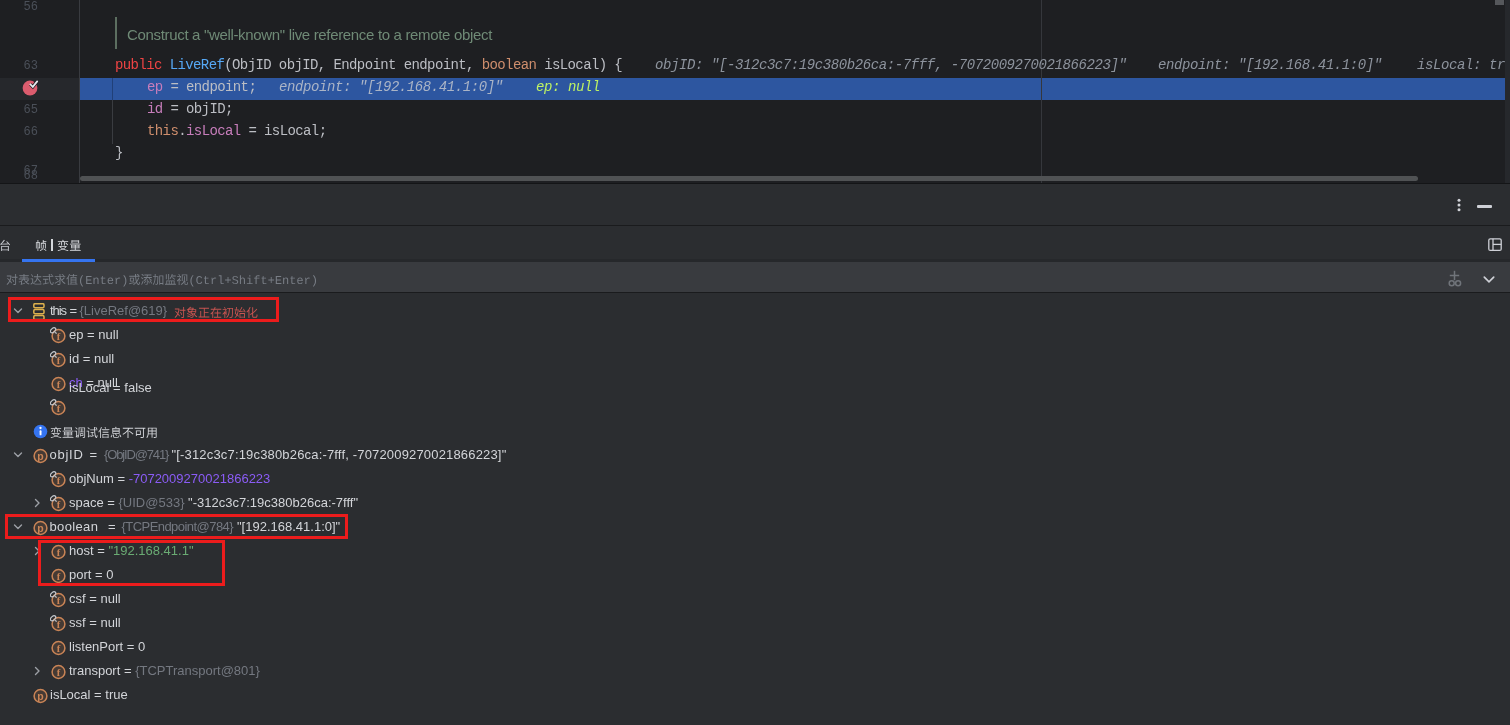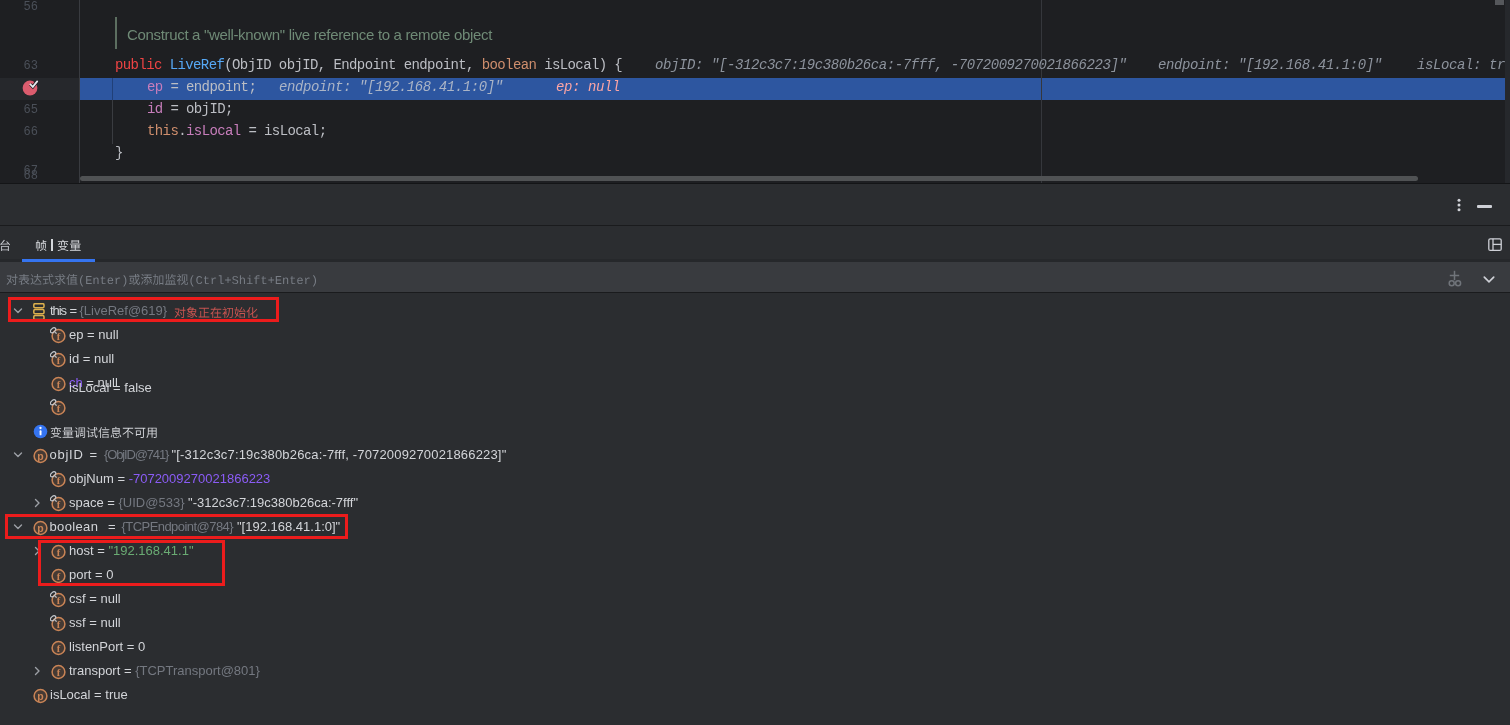--- a/index.html
+++ b/index.html
@@ -27,21 +27,21 @@
 <div class="a ln" style="top:165px">68</div>
   <div class="a cl" style="left:115px;top:54px"><span style="color:#ef4444">public</span> <span style="color:#56a8f5">LiveRef</span>(ObjID objID, Endpoint endpoint, <span style="color:#cf8e6d">boolean</span> isLocal) {</div>
 <div class="a cl" style="left:147px;top:76px"><span style="color:#c77dbb">ep</span> = endpoint;</div>
 <div class="a cl" style="left:147px;top:98px"><span style="color:#c77dbb">id</span> = objID;</div>
 <div class="a cl" style="left:147px;top:120px"><span style="color:#cf8e6d">this</span>.<span style="color:#c77dbb">isLocal</span> = isLocal;</div>
 <div class="a cl" style="left:115px;top:142px">}</div>
 <div class="a cl hint" style="left:655px;top:54px;color:#8d939d">objID: "[-312c3c7:19c380b26ca:-7fff, -7072009270021866223]"</div>
 <div class="a cl hint" style="left:1158px;top:54px;color:#8d939d">endpoint: "[192.168.41.1:0]"</div>
 <div class="a cl hint" style="left:1417px;top:54px;color:#8d939d">isLocal: true</div>
 <div class="a cl hint" style="left:279px;top:76px;color:#aab4c6">endpoint: "[192.168.41.1:0]"</div>
-<div class="a cl hint" style="left:556px;top:76px;color:#fca5a5">ep: null</div>
+<div class="a cl hint" style="left:536px;top:76px;color:#bef264">ep: null</div>
   <svg class="a" style="left:22px;top:79px" width="18" height="18" viewBox="0 0 18 18">
     <circle cx="8" cy="9" r="7.4" fill="#db5c6e"></circle>
     <path d="M8.4 5.4 L10.8 7.8 L15.2 2.4" stroke="#1e1f22" stroke-width="3.4" fill="none"></path>
     <path d="M8.4 5.4 L10.8 7.8 L15.2 2.4" stroke="#e8eaee" stroke-width="1.8" fill="none" stroke-linecap="round"></path>
   </svg>
   <div class="a" style="left:80px;top:176px;width:1338px;height:5px;background:#505254;border-radius:2.5px"></div>
   <div class="a" style="left:1505px;top:0;width:5px;height:183px;background:#26282c"></div>
   <div class="a" style="left:1495px;top:0;width:9px;height:5px;background:#55575b"></div>
 </div>
 

